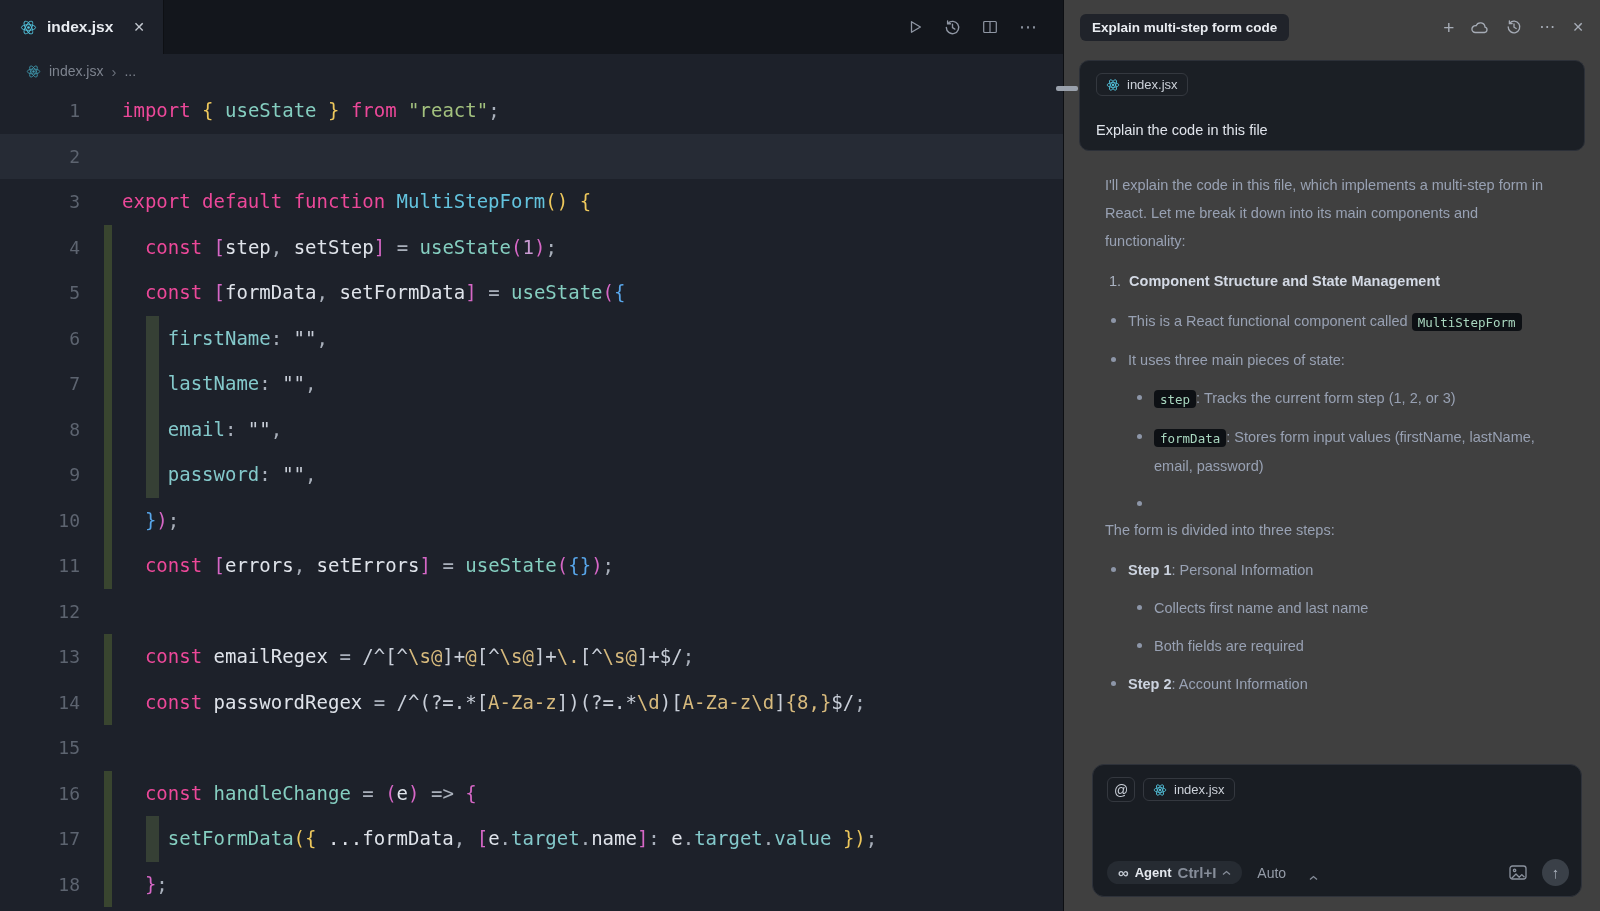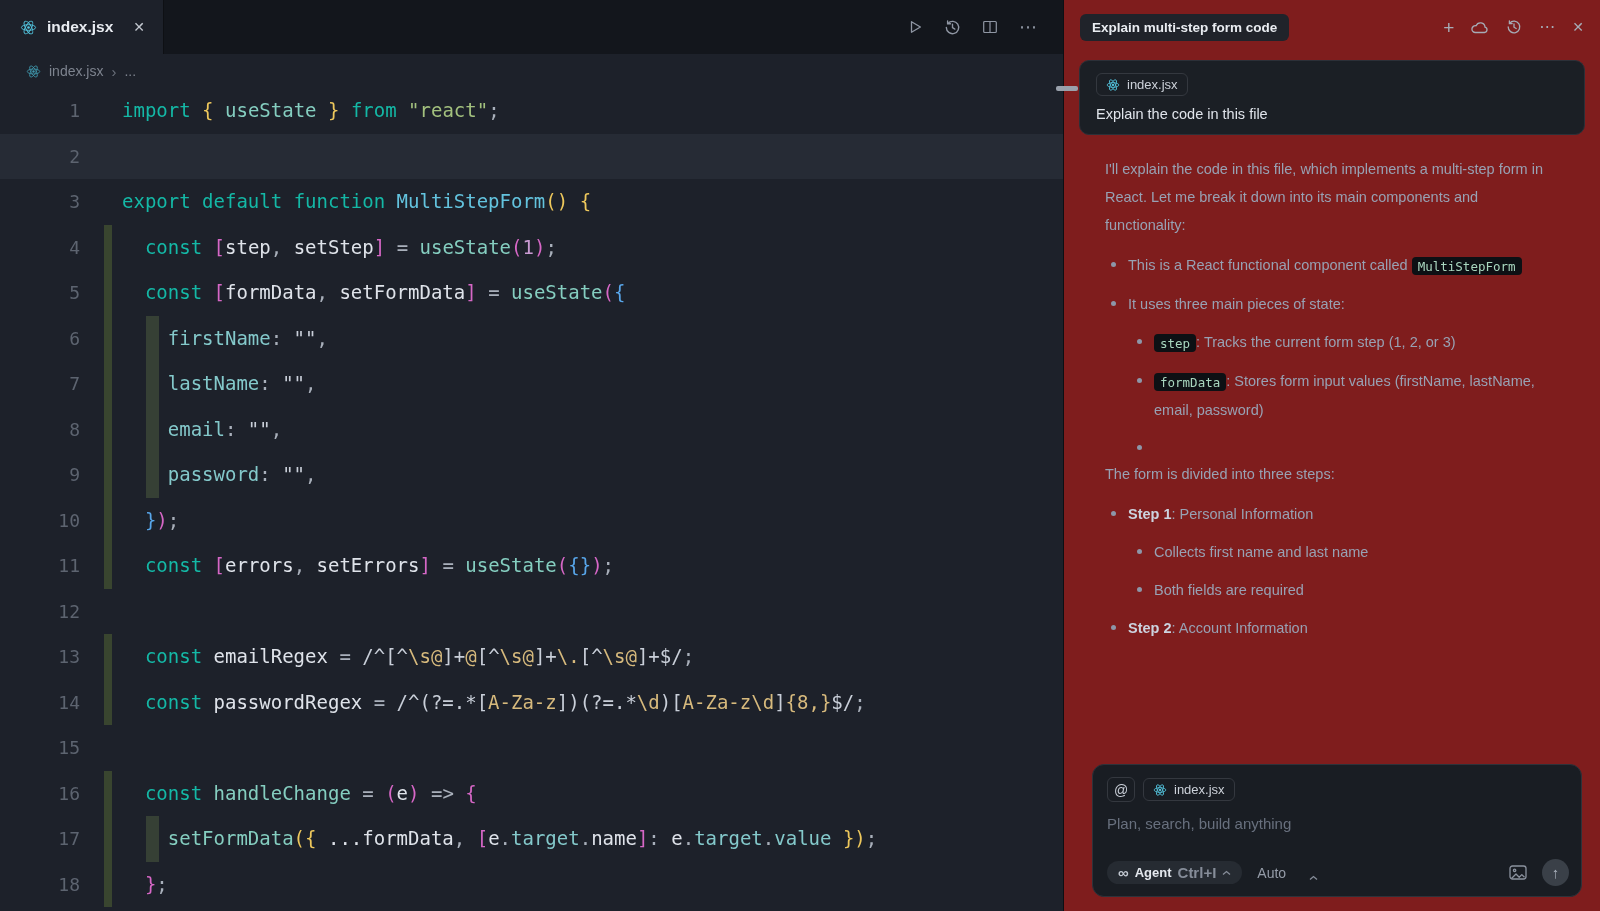--- a/index.html
+++ b/index.html
@@ -23,42 +23,42 @@
   .crumb-sep { color:#6a707b; font-size:15px; }
 
   .code-area { position:relative; flex:1; overflow:hidden; font-family:"DejaVu Sans Mono", monospace;
                font-size:19px; }
   .code-line { position:relative; height:45.5px; line-height:45.5px; white-space:pre; }
   .code-line.current { background:#262b35; }
   .ln { position:absolute; left:0; top:0; width:80px; text-align:right; color:#5d6470; font-size:18px; }
   .gitbar { position:absolute; left:104px; top:0; bottom:0; width:8px; background:#39452f; }
   .iblock { position:absolute; left:146px; top:0; bottom:0; width:13px; background:rgba(107,128,77,.33); }
   .code-text { position:absolute; left:122px; top:0; color:#d4d9e0; }
-  .tk-kw{color:#14b8a6} .tk-fn{color:#85cec0} .tk-cls{color:#63c3de}
+  .tk-kw{color:#ec4899} .tk-fn{color:#85cec0} .tk-cls{color:#63c3de}
   .tk-prop{color:#84c9cb} .tk-var{color:#dfe3ea} .tk-str{color:#a3c17e}
   .tk-strq{color:#c9cfd9} .tk-num{color:#c99ad2} .tk-p{color:#a9b0bb}
   .tk-b1{color:#eec85c} .tk-b2{color:#d667c6} .tk-b3{color:#58a6ea}
   .tk-re{color:#c9cfd9} .tk-reEsc{color:#d7ba7d}
 
   .scroll-dash { position:absolute; left:1056px; top:86px; width:22px; height:5px;
                  background:#9aa1ac; border-radius:2px; z-index:5; }
 
   
-  .chat-pane { position:relative; width:537px; height:100%; background:#7f1d1d; border-left:1px solid #0d0f13; }
+  .chat-pane { position:relative; width:537px; height:100%; background:#404040; border-left:1px solid #0d0f13; }
   .chat-header { height:54px; display:flex; align-items:center; padding:0 16px; }
   .chat-title { background:#20232a; border-radius:6px; padding:6px 12px; color:#e9ecf1;
                 font-size:13.5px; font-weight:bold; cursor:pointer; }
   .chat-actions { margin-left:auto; display:flex; align-items:center; gap:17px; color:#a6acb6; }
   .chat-actions .txt-ic { font-size:16px; line-height:1; cursor:pointer; }
 
   .chat-scroll { position:absolute; top:54px; bottom:0; left:0; right:0; overflow:hidden; padding:6px 15px 0; }
   .user-card { background:#1b1f25; border:1px solid #2c3038; border-radius:10px; padding:12px 16px; }
   .file-chip { display:inline-flex; align-items:center; gap:7px; border:1px solid #34383f;
                border-radius:6px; padding:3px 9px; color:#ccd1d9; font-size:13px; cursor:pointer; }
-  .user-prompt { margin-top:10px; color:#e0e4eb; font-size:14.5px; }
+  .user-prompt { margin-top:26px; color:#e0e4eb; font-size:14.5px; }
 
   .chat-body { padding:20px 24px 160px 26px; color:#98a1b3; font-size:14.5px; line-height:28px; }
   .chat-body .intro { margin-bottom:12px; }
   .sec { padding-left:4px; margin:10px 0 12px; }
   .sec-num { color:#aab2c1; }
   .sec-title { margin-left:8px; font-weight:bold; color:#d3d9e4; }
   .lead { margin:10px 0 12px; }
   .brow { display:flex; gap:12px; margin-bottom:10px; }
   .brow .dot { flex:none; width:5px; height:5px; border-radius:50%; background:#8d96a8; margin-top:11px; }
   .l1 { margin-left:6px; }
@@ -210,20 +210,21 @@
                 <circle cx="12" cy="12" r="2" fill="#53c6e0"></circle>
               </svg>
           </span>
           <span>index.jsx</span>
         </span>
         <div class="user-prompt">Explain the code in this file</div>
       </div>
 
       <div class="chat-body" id="chat-messages">
           <div class="intro">I'll explain the code in this file, which implements a multi-step form in React. Let me break it down into its main components and functionality:</div>
+          <div class="sec"><span class="sec-num">1.</span><span class="sec-title">Component Structure and State Management</span></div>
           <div class="brow l1">
             <span class="dot"></span>
             <div class="btxt">This is a React functional component called <span class="code-chip">MultiStepForm</span></div>
           </div>
           <div class="brow l1">
             <span class="dot"></span>
             <div class="btxt">It uses three main pieces of state:</div>
           </div>
           <div class="brow l2">
             <span class="dot"></span>
@@ -266,21 +267,20 @@
                   <ellipse cx="12" cy="12" rx="10" ry="4"></ellipse>
                   <ellipse cx="12" cy="12" rx="10" ry="4" transform="rotate(60 12 12)"></ellipse>
                   <ellipse cx="12" cy="12" rx="10" ry="4" transform="rotate(120 12 12)"></ellipse>
                 </g>
                 <circle cx="12" cy="12" r="2" fill="#53c6e0"></circle>
               </svg>
           </span>
           <span>index.jsx</span>
         </span>
       </div>
-      <div class="ph">Plan, search, build anything</div>
       <div class="input-controls">
         <span class="agent-pill">
           <span class="inf">∞</span>
           <span class="agent-label">Agent</span>
           <span class="agent-kbd">Ctrl+I</span>
           <span class="chev">
             <svg width="9" height="6" viewBox="0 0 9 6" fill="none" stroke="currentColor" stroke-width="1.3">
                 <path d="M1 4.5 4.5 1.5 8 4.5"></path>
               </svg>
           </span>

